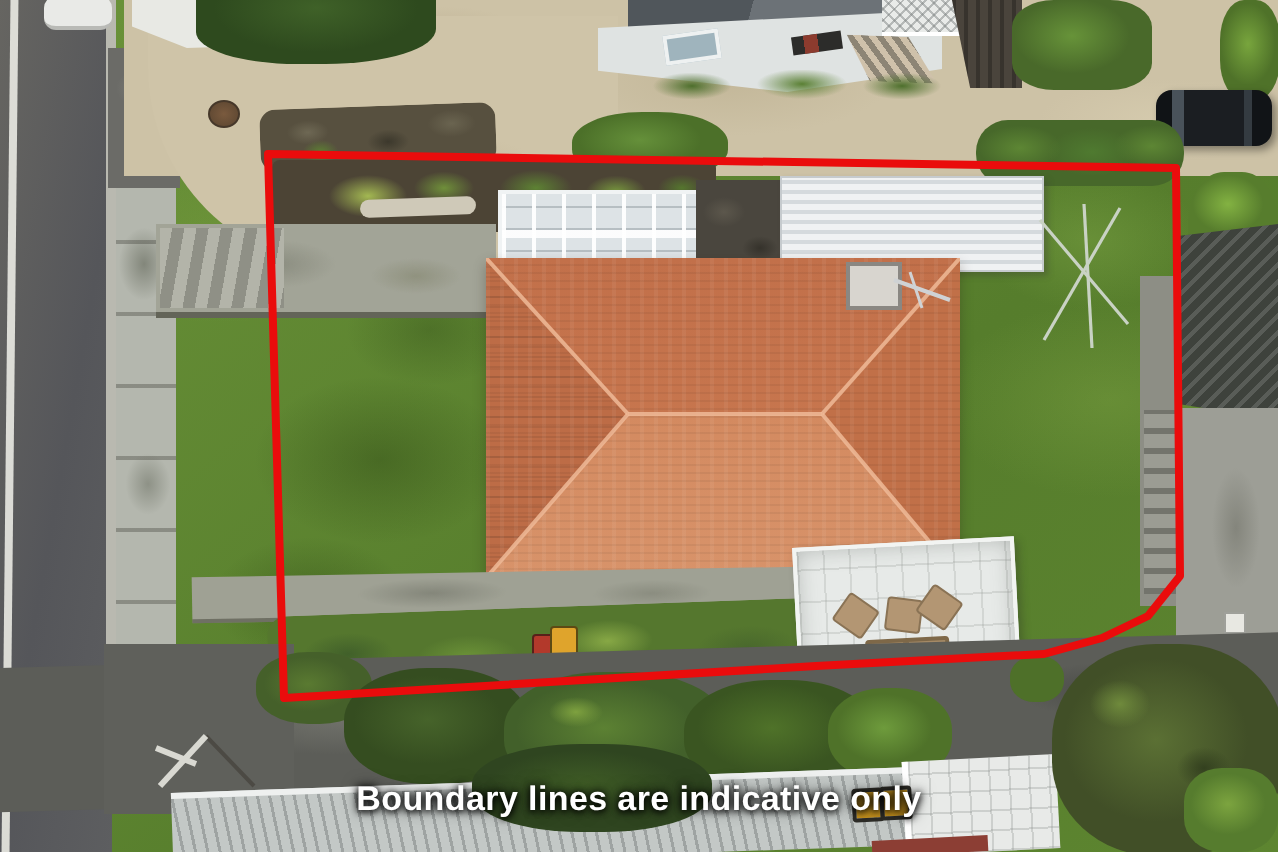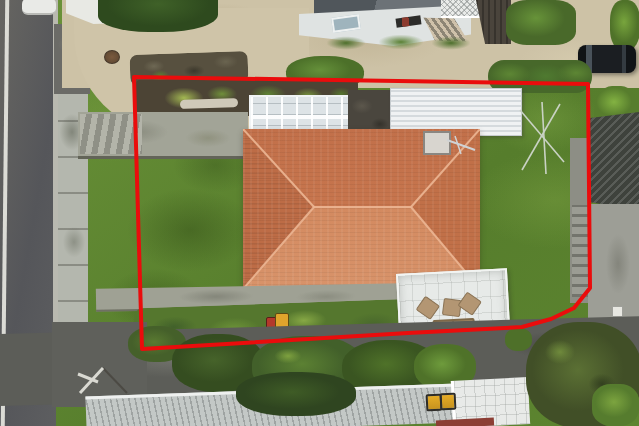--- a/index.html
+++ b/index.html
@@ -317,13 +317,14 @@
   <div class="a hb hb6"></div>
   <div class="a tree-se"></div>
   <div class="a bush-se-bright"></div>
   <div class="a bush-deck-right"></div>
   <div class="a yunit yu1"></div>
   <div class="a yunit yu2"></div>
 
   <svg class="a boundary-svg" width="639" height="426" viewBox="0 0 639 426">
     <polygon class="boundary-line" points="134,77 588,84 590,288 574,308 551,319 522,327 408,333 142,349"></polygon>
   </svg>
+  <div class="a caption">Boundary lines are indicative only</div>
 </div>
 
 </body></html>

